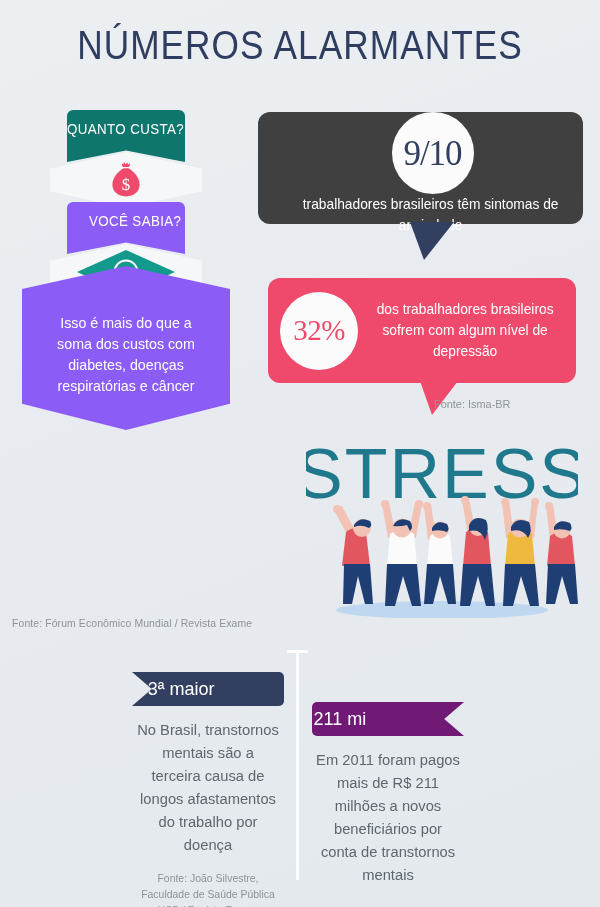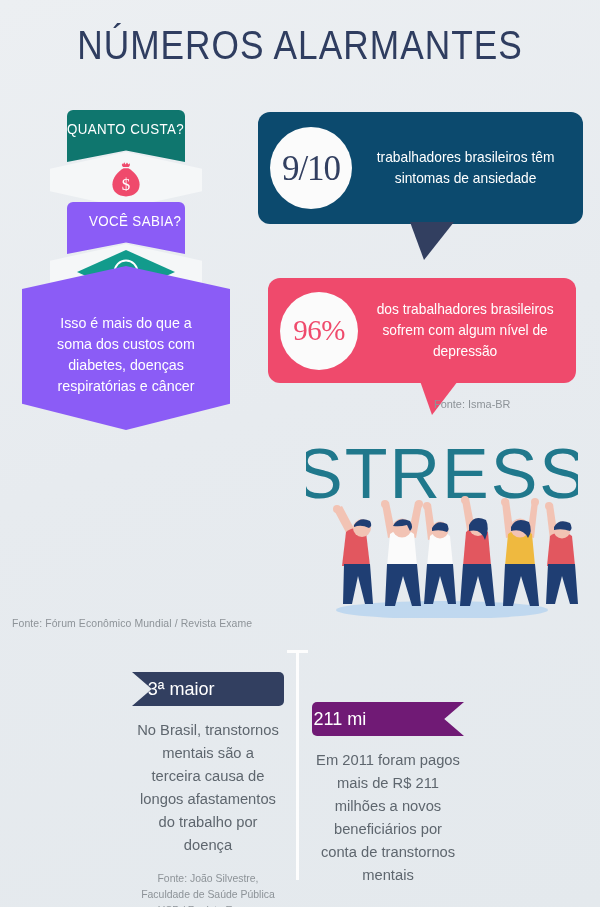--- a/index.html
+++ b/index.html
@@ -164,23 +164,24 @@
     transform: scaleX(0.95);
   }
   .bubble .tail {
     position: absolute;
     width: 0; height: 0;
   }
 
   #bubble-910 {
     left: 258px; top: 112px;
     width: 325px; height: 112px;
-    background: #0c4a6e;
-    padding-left: 12px;
+    background: #404040;
+    padding-left: 24px;
     box-sizing: border-box;
+    flex-direction: column;
   }
   #bubble-910 .circle { width: 82px; height: 82px; }
   #bubble-910 .circle span { font-size: 35px; color: #323f60; letter-spacing: -1px; }
   #bubble-910 .btext { font-size: 14.5px; line-height: 21px; flex: 1; padding: 0 8px 0 4px; }
   #bubble-910 .tail {
     left: 152px; top: 110px;
     border-left: 14px solid transparent;
     border-right: 30px solid transparent;
     border-top: 38px solid #323f60;
   }
@@ -343,21 +344,21 @@
 <div class="bubble" id="bubble-910">
   <div class="circle">
     <span>9/10</span>
   </div>
   <div class="btext">trabalhadores brasileiros têm sintomas de ansiedade</div>
   <div class="tail"></div>
 </div>
 
 <div class="bubble" id="bubble-47">
   <div class="circle">
-    <span>96%</span>
+    <span>32%</span>
   </div>
   <div class="btext">dos trabalhadores brasileiros sofrem com algum nível de depressão</div>
   <div class="tail"></div>
 </div>
 
 <div class="bubble-source">Fonte: Isma-BR</div>
 
 <div class="stress-wrap">
   <svg width="272" height="186" viewBox="0 0 272 186" aria-hidden="true">
 

